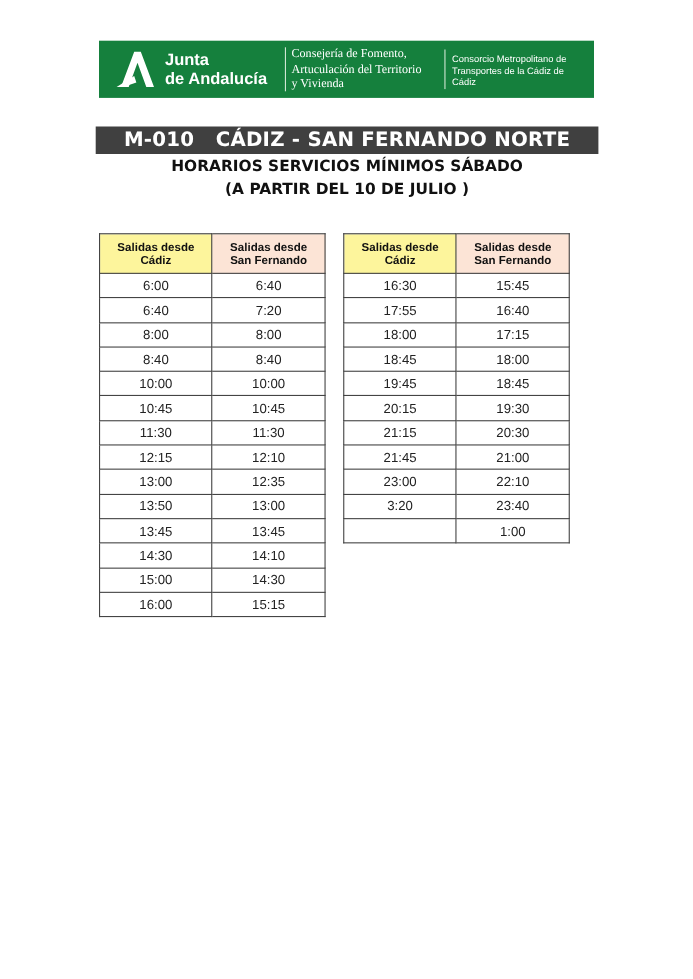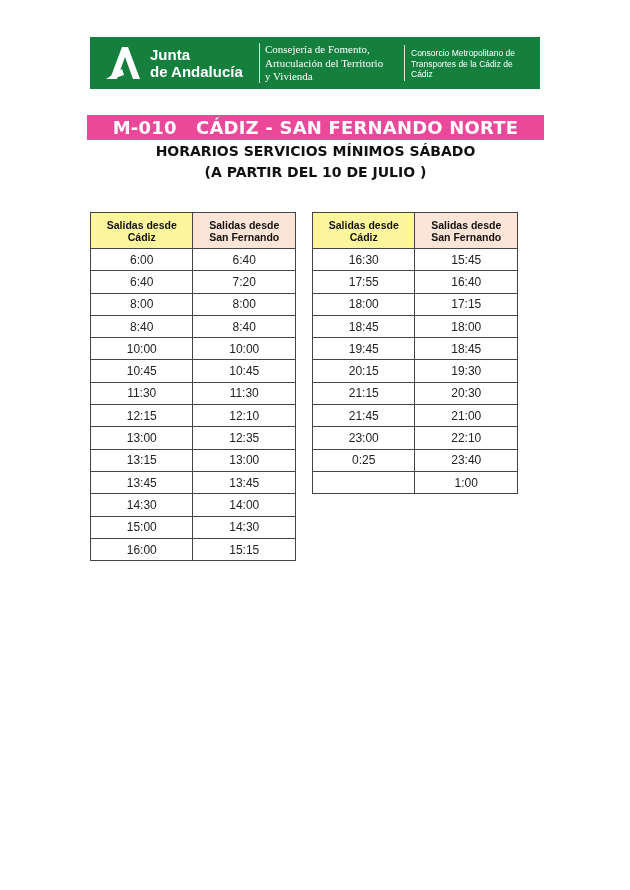--- a/index.html
+++ b/index.html
@@ -6,21 +6,21 @@
   body { width:630px; height:890px; position:relative; overflow:hidden; font-family:"DejaVu Sans", sans-serif; }
 
   .banner { position:absolute; left:90px; top:37px; width:450px; height:52px; background:#15803d; color:#fff; }
   .logo-mark { position:absolute; left:12px; top:8px; width:40px; height:36px; }
   .logo-text { position:absolute; left:60px; top:9px; font-family:"Liberation Sans", sans-serif; font-weight:bold; font-size:15px; line-height:17px; }
   .sep1 { position:absolute; left:169px; top:6px; width:1px; height:40px; background:#cfe5d2; }
   .dept { position:absolute; left:175px; top:6px; font-family:Liberation Serif, serif; font-size:11px; line-height:13.5px; }
   .sep2 { position:absolute; left:314px; top:8px; width:1px; height:36px; background:#cfe5d2; }
   .consorcio { position:absolute; left:321px; top:11px; font-family:"Liberation Sans", sans-serif; font-size:8.5px; line-height:10.5px; }
 
-  .title-bar { position:absolute; left:87px; top:115px; width:457px; height:25px; background:#ec4899; color:#fff;
+  .title-bar { position:absolute; left:87px; top:115px; width:457px; height:25px; background:#404040; color:#fff;
                font-family:"DejaVu Sans", sans-serif; font-weight:bold; font-size:18px; line-height:25px; text-align:center; letter-spacing:0.2px; }
   .subtitle { position:absolute; left:87px; top:141px; width:457px; text-align:center; font-family:"DejaVu Sans", sans-serif;
               font-weight:bold; font-size:14px; line-height:21px; color:#111; }
 
   table.sched { position:absolute; border-collapse:collapse; font-family:"Liberation Sans", sans-serif; }
   table.sched td, table.sched th { border:1px solid #444; padding:0; text-align:center; }
   table.sched th { height:35px; font-size:10.5px; font-weight:bold; line-height:12px; color:#111; }
   table.sched th.c1 { background:#fdf59c; }
   table.sched th.c2 { background:#fce4d6; }
   table.sched td { height:21.3px; font-size:12px; color:#222; }
@@ -109,30 +109,30 @@
       </tr>
       <tr>
         <td>12:15</td>
         <td>12:10</td>
       </tr>
       <tr>
         <td>13:00</td>
         <td>12:35</td>
       </tr>
       <tr>
-        <td>13:15</td>
+        <td>13:50</td>
         <td>13:00</td>
       </tr>
       <tr>
         <td>13:45</td>
         <td>13:45</td>
       </tr>
       <tr>
         <td>14:30</td>
-        <td>14:00</td>
+        <td>14:10</td>
       </tr>
       <tr>
         <td>15:00</td>
         <td>14:30</td>
       </tr>
       <tr>
         <td>16:00</td>
         <td>15:15</td>
       </tr>
     </tbody>
@@ -186,21 +186,21 @@
       </tr>
       <tr>
         <td>21:45</td>
         <td>21:00</td>
       </tr>
       <tr>
         <td>23:00</td>
         <td>22:10</td>
       </tr>
       <tr>
-        <td>0:25</td>
+        <td>3:20</td>
         <td>23:40</td>
       </tr>
       <tr>
         <td></td>
         <td>1:00</td>
       </tr>
     </tbody>
 </table>
 
 </body></html>

